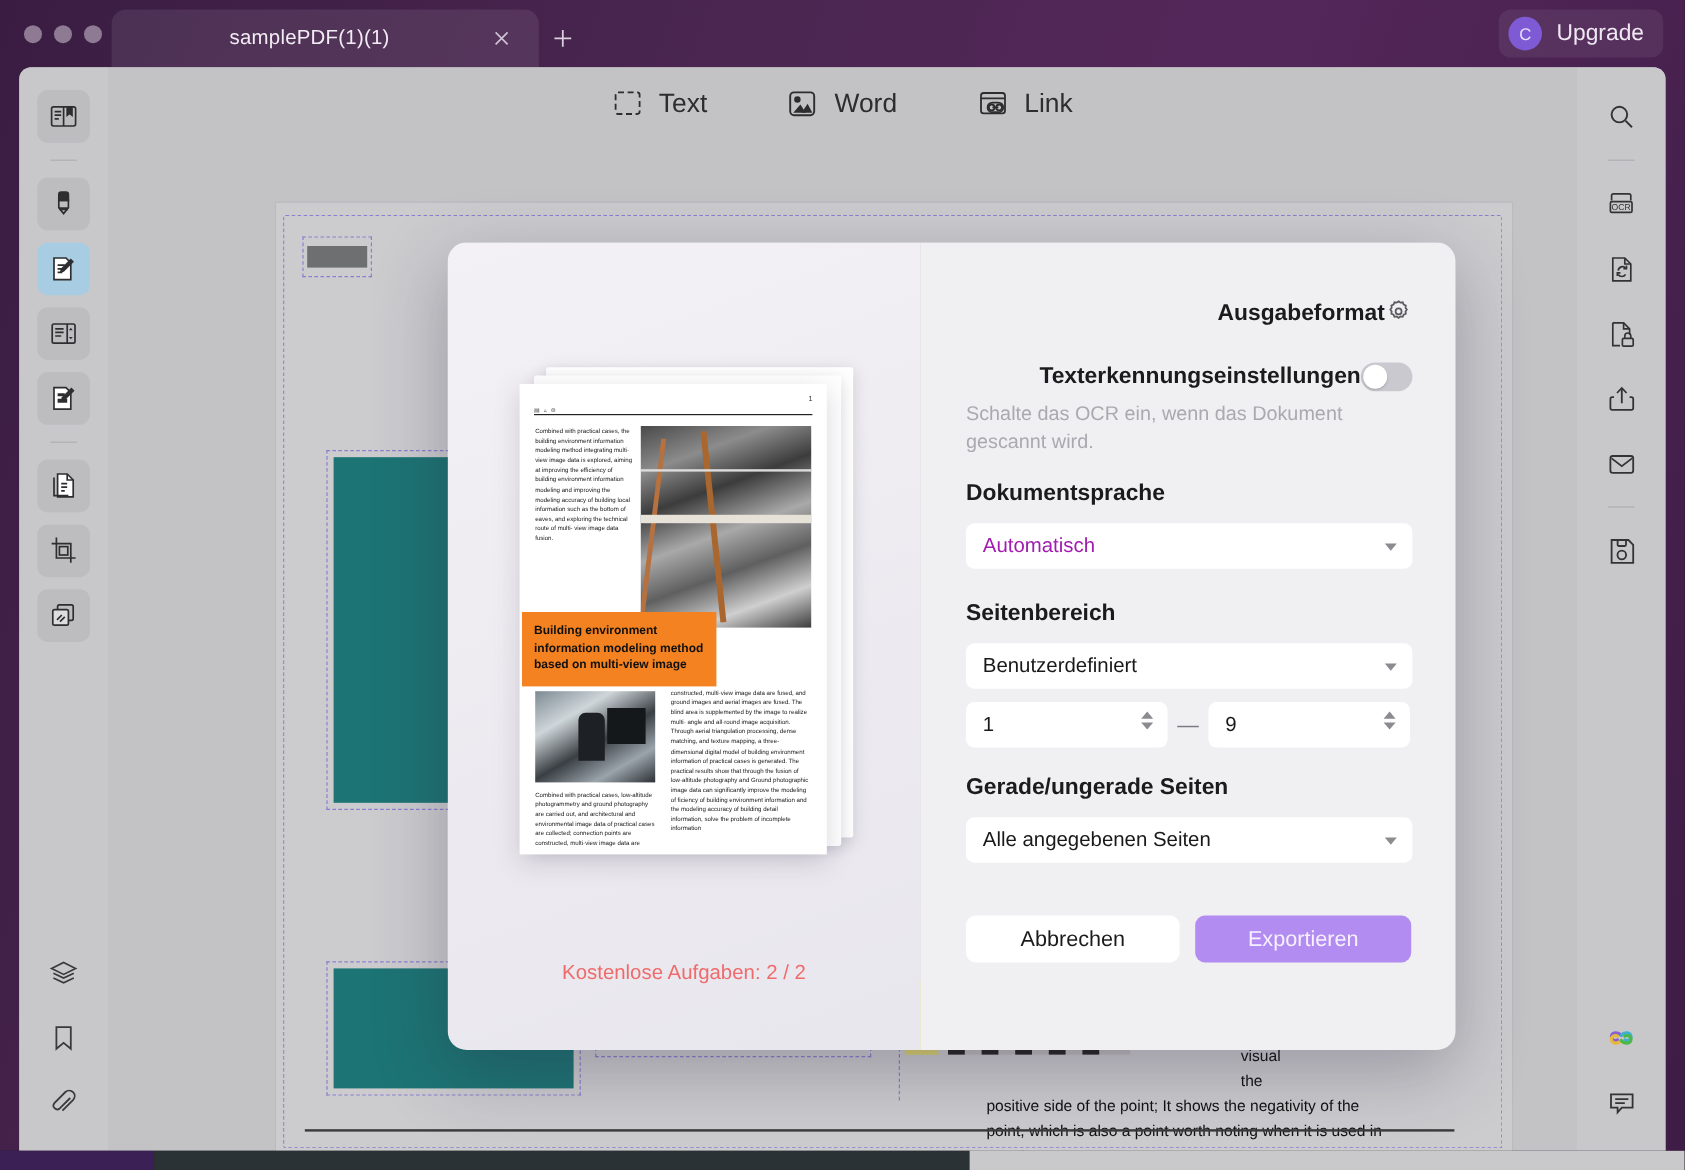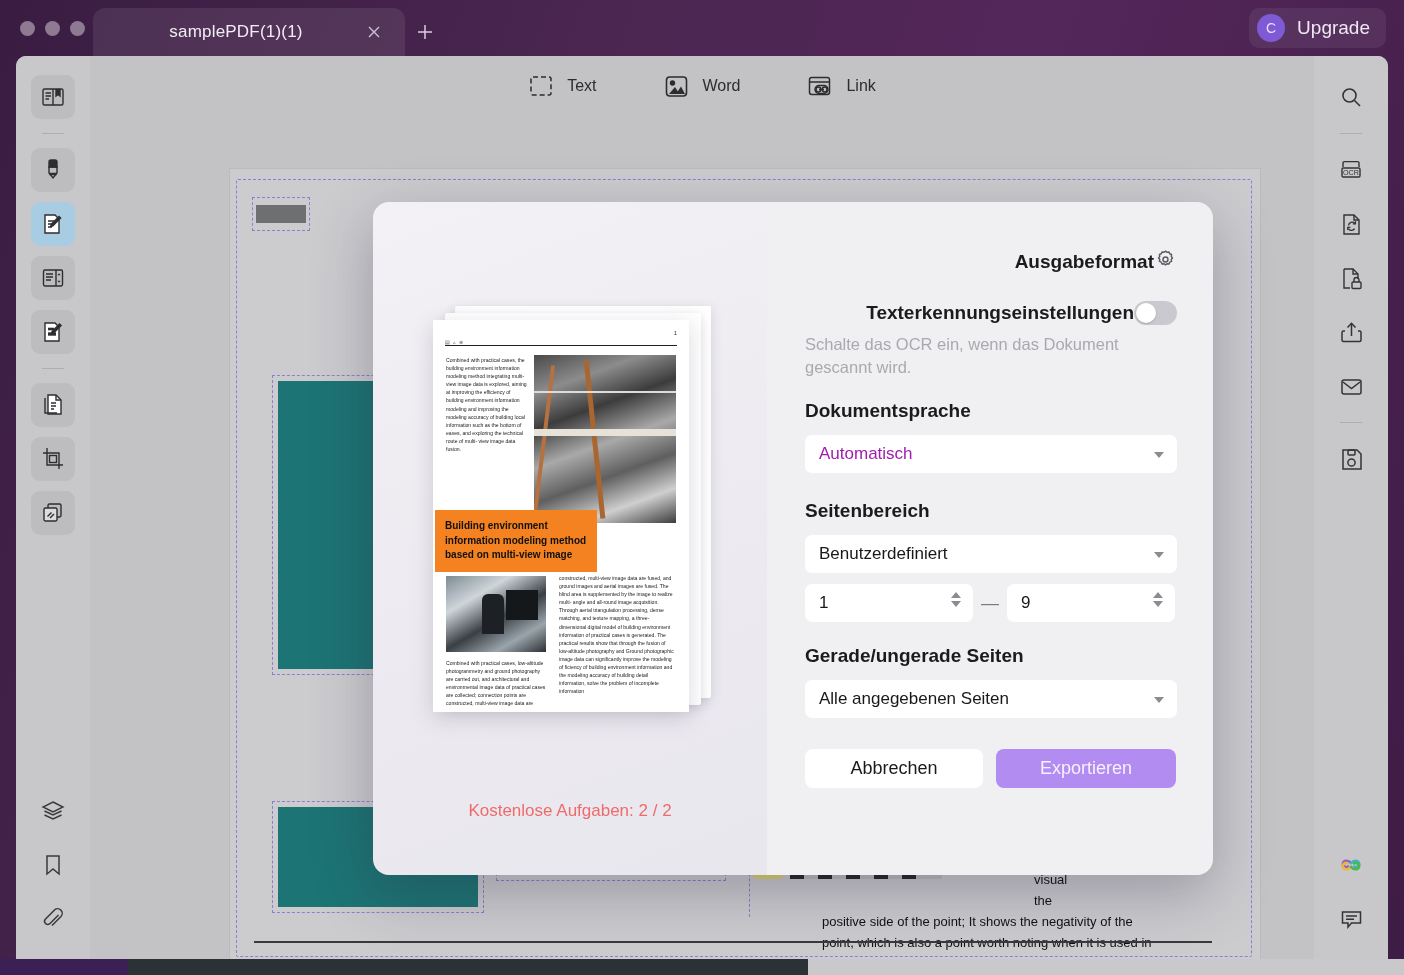--- a/index.html
+++ b/index.html
@@ -23,21 +23,21 @@
   }
   .traffic {
     display: flex; gap: 10px; margin-left: 20px; align-items: center;
   }
   .tl { width: 15px; height: 15px; border-radius: 50%; background: #8e7a93; }
 
   .tabstrip { display: flex; align-items: flex-end; margin-left: 8px; height: 56px; }
   .tab {
     position: relative;
     display: flex; align-items: center; justify-content: center;
-    width: 312px; height: 48px;
+    width: 356px; height: 48px;
     margin-top: 0;
     background: rgba(255,255,255,0.085);
     border-radius: 12px 12px 0 0;
     color: #efe7f2; font-size: 17px;
     padding: 0 18px;
   }
   .tab-title { flex: 1; text-align: center; color: #f2ecf4; font-size: 17px; letter-spacing: .2px;}
   .tab-close {
     width: 26px; height: 26px; color: #cfc2d6; font-size: 20px; line-height: 24px;
     display: flex; align-items: center; justify-content: center;
@@ -102,21 +102,21 @@
   }
 
   
   #toolbar {
     position: absolute; top: 0; left: 0; right: 0; height: 60px;
     display: flex; align-items: center; justify-content: center; gap: 66px;
     color: #2f2f31;
   }
   .tool {
     display: flex; align-items: center; gap: 13px;
-    font-size: 16px; color: #2d2d2f;
+    font-size: 22px; color: #2d2d2f;
   }
 
   
   #page {
     position: absolute; left: 140px; top: 113px;
     width: 1030px; height: 792px;
     background: #cccccf;
     box-shadow: 0 0 0 1px rgba(0,0,0,0.04);
   }
   .page-outline {
@@ -185,21 +185,21 @@
     font-size: 17px; color: #19191b; position: relative;
   }
   .spin { position: absolute; right: 12px; top: 50%; margin-top: -11px;
           display: flex; flex-direction: column; gap: 3px; }
   .spin i { display:block; width: 0; height: 0; border-left: 5px solid transparent;
             border-right: 5px solid transparent; }
   .spin i.up { border-bottom: 6px solid #8b8b90; }
   .spin i.dn { border-top: 6px solid #8b8b90; }
   .dash { width: 34px; text-align: center; color: #7a7a80; font-size: 18px; }
 
-  .btn-row { display: flex; gap: 13px; margin-top: 31px; }
+  .btn-row { display: flex; gap: 13px; margin-top: 44px; }
   .btn {
     height: 39px; border-radius: 8px;
     display: flex; align-items: center; justify-content: center;
     font-size: 18px;
   }
   .btn-cancel { width: 178px; background: #fff; color: #1b1b1d; }
   .btn-export { width: 180px; background: #b28cf0; color: #f7f1ff; }
 
   .free-tasks {
     position: absolute; bottom: 54px; left: 0; width: 100%;

